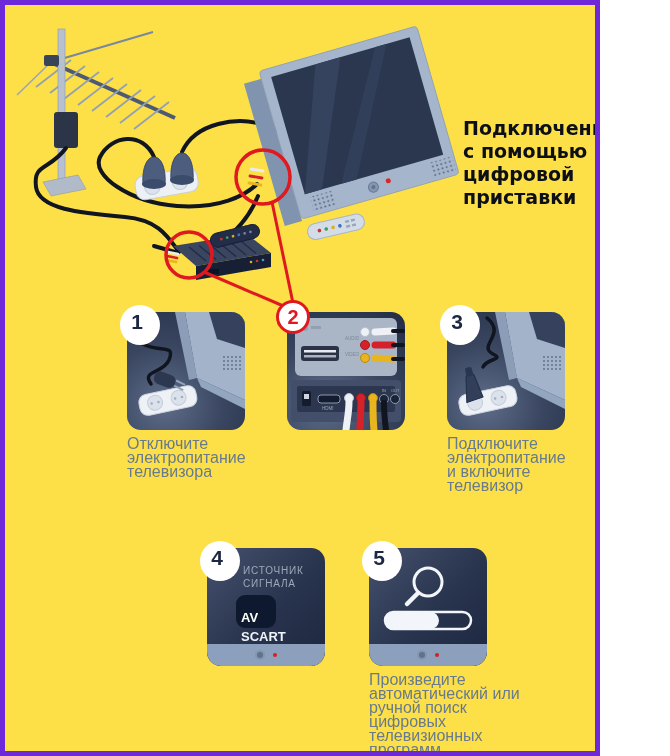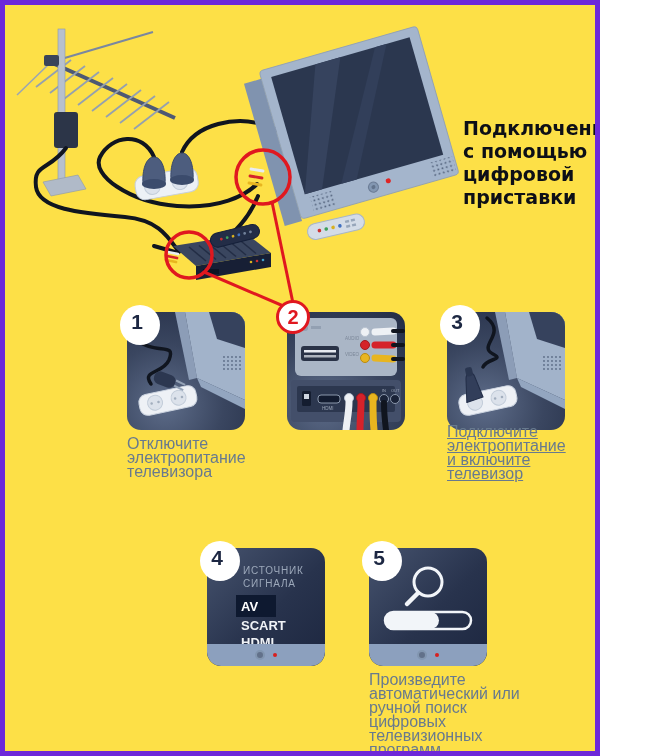--- a/index.html
+++ b/index.html
@@ -24,21 +24,21 @@
          font-weight:bold;font-size:20px;color:#e0181f;}
   .caption{position:absolute;z-index:2;font-size:16px;line-height:14px;color:#687a8e;
            white-space:pre-line;}
   .bezel{position:absolute;left:0;right:0;bottom:0;height:22px;background:#8ca0be;
          border-radius:0 0 14px 14px;display:flex;align-items:center;justify-content:center;gap:8px;}
   .knob{width:10px;height:10px;border-radius:50%;background:#62718a;border:2px solid #8296b0;box-sizing:border-box;}
   .led{width:4px;height:4px;border-radius:50%;background:#d81f1f;}
   .menu-header{position:absolute;left:36px;top:16px;font-size:10px;line-height:13px;
                letter-spacing:.8px;color:#9ca8ba;white-space:pre-line;}
   .menu-list{position:absolute;left:34px;top:47px;font-weight:bold;font-size:13px;line-height:17px;color:#f0f3f7;}
-  .menu-sel{display:inline-block;background:#0e1930;color:#fff;padding:3px 18px 2px 5px;margin-left:-5px;}
+  .menu-sel{display:inline-block;background:#0e1930;color:#fff;padding:14px 18px 2px 5px;margin-left:-5px;border-radius:9px;}
 </style>
 </head>
 <body>
 
 <div class="page">
 
   <svg class="scene" width="670" height="330" viewBox="0 0 670 330">
     <defs>
       <pattern id="dots" width="4.4" height="4.4" patternUnits="userSpaceOnUse">
         <circle cx="1.2" cy="1.2" r="1" fill="#55657f"></circle>
@@ -272,21 +272,21 @@
           <circle cx="52" cy="88" r="7.5" fill="#dce2eb" stroke="#c2ccd9"></circle>
           <circle cx="48.5" cy="88" r="1.3" fill="#a2aebe"></circle>
             <circle cx="55.5" cy="88" r="1.3" fill="#a2aebe"></circle>
           <path d="M20,86 L37,84 L33,62 C32,56 25,57 24,63 Z" fill="#323e5a" stroke="#222d47"></path>
           <rect x="25" y="52" width="7" height="9" rx="2.5" fill="#2a3650"></rect>
         </g>
       </svg>
     </div>
     <div class="notch">3</div>
   </div>
-  <div class="caption" style="left:442px;top:420px;width:150px;text-decoration:underline;">Подключите
+  <div class="caption" style="left:442px;top:432px;width:150px;">Подключите
 электропитание
 и включите телевизор</div>
 
   <div class="tile" style="left:202px;top:543px;">
     <div class="art flat">
       <div class="menu-header">ИСТОЧНИК
 СИГНАЛА</div>
       <div class="menu-list">
         <div><span class="menu-sel">AV</span></div>
         <div>SCART</div>

